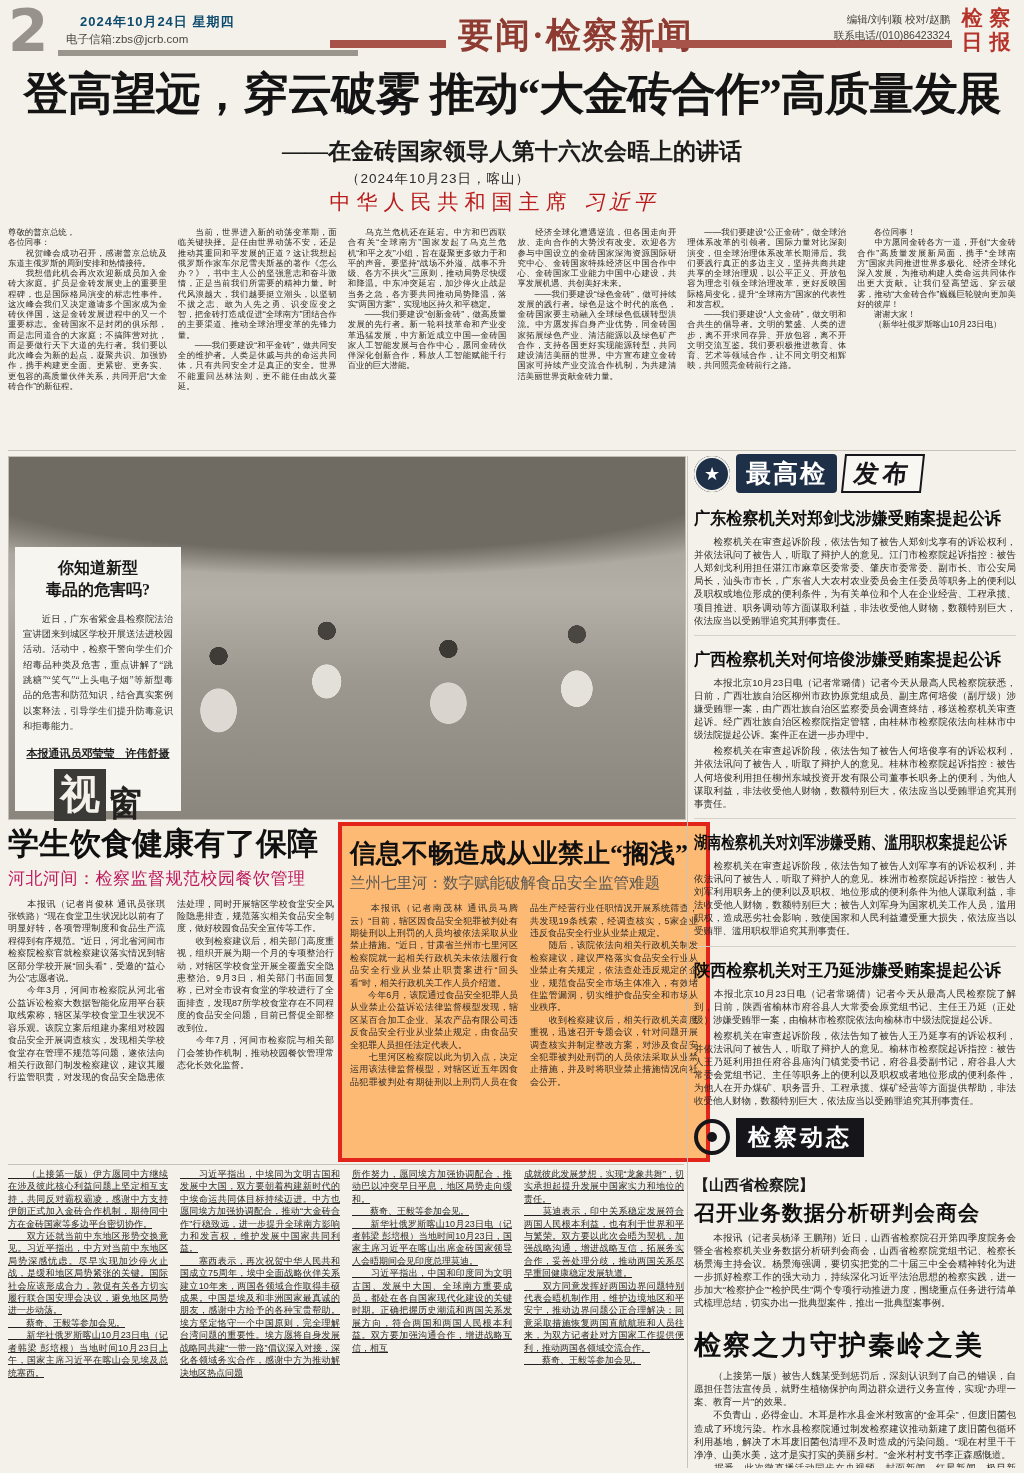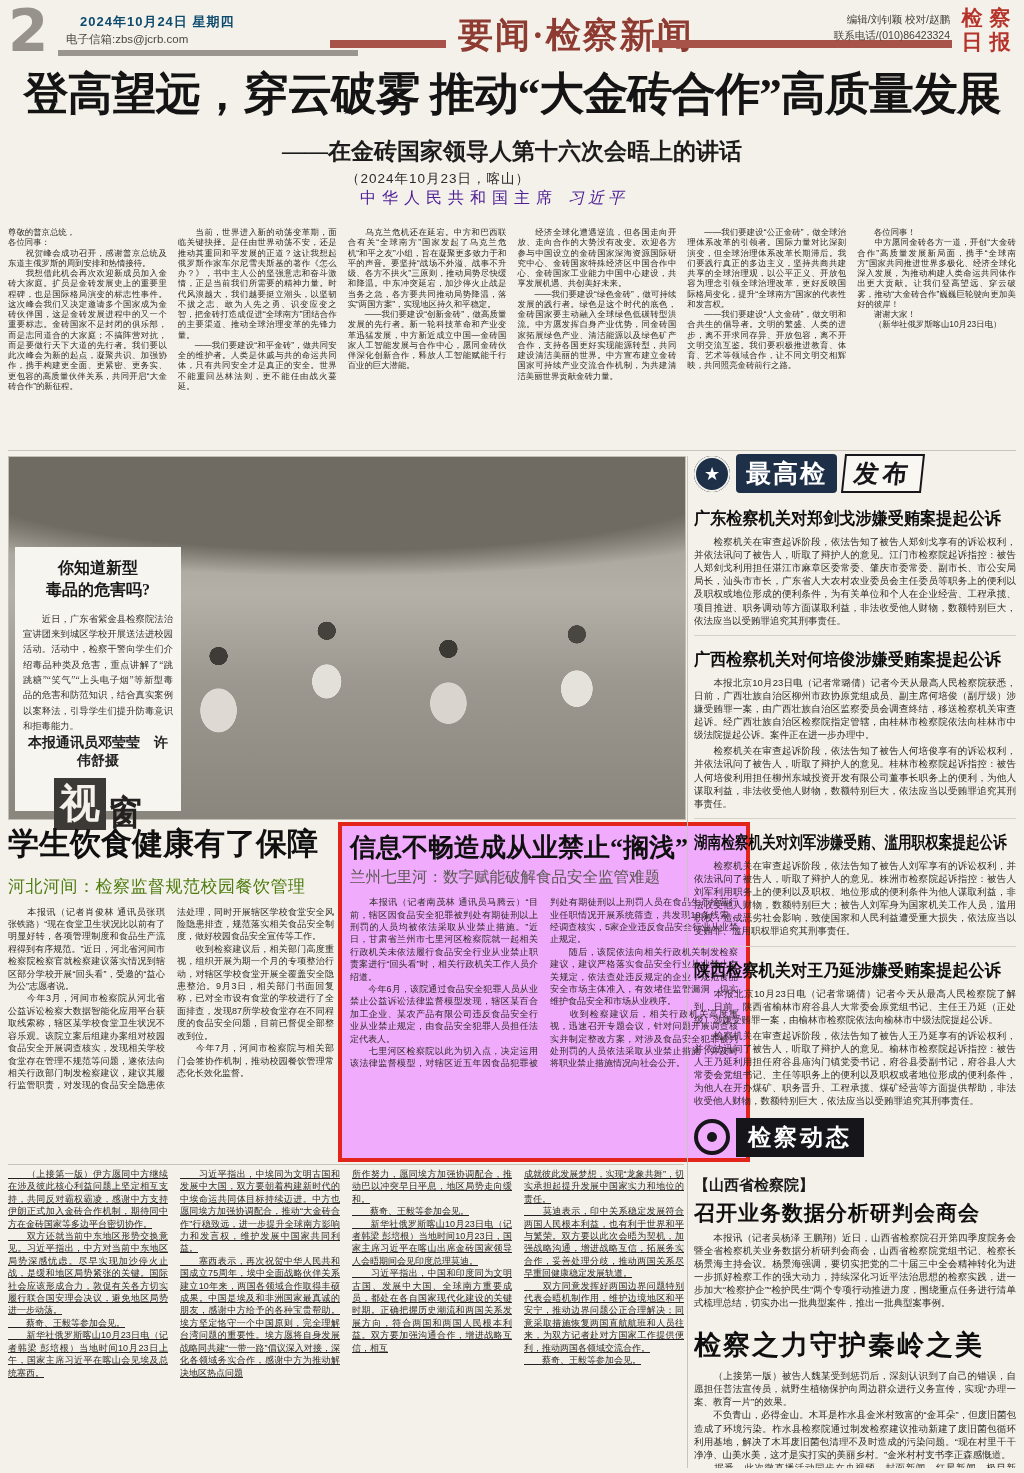--- a/index.html
+++ b/index.html
@@ -20,21 +20,21 @@
   .banner-text{left:458px;top:12px;font-size:35px;font-weight:900;color:#8e3b32;letter-spacing:2px;}
   .banner-bar-r{left:652px;top:40px;width:300px;height:8px;background:#a8534a;}
   .editorline{left:770px;top:12px;width:180px;text-align:right;font-size:10.5px;color:#44423e;line-height:1.5;}
   .masthead{left:958px;top:6px;width:56px;height:48px;display:grid;grid-template-columns:1fr 1fr;color:#b5332a;
             font-family:"Liberation Serif",serif;font-weight:900;font-size:21px;line-height:24px;text-align:center;}
 
   
   .h-main{left:0;top:64px;width:1024px;text-align:center;font-size:45px;font-weight:900;color:#141414;letter-spacing:-1px;}
   .h-sub{left:0;top:136px;width:1024px;text-align:center;font-size:23px;font-weight:700;color:#1c1c1c;}
   .h-date{left:0;top:170px;width:876px;text-align:center;font-size:13.5px;color:#2a2a2a;letter-spacing:1px;}
-  .h-speaker{left:0;top:188px;width:988px;text-align:center;font-size:16px;color:#4c1d95;letter-spacing:6px;}
+  .h-speaker{left:0;top:188px;width:988px;text-align:center;font-size:21px;color:#b91c1c;letter-spacing:6px;}
   .h-speaker .name{font-style:italic;letter-spacing:4px;}
 
   
   .speech{left:8px;top:227px;width:1008px;height:219px;display:flex;gap:11px;overflow:hidden;}
   .speech .col{flex:1;font-size:8.4px;line-height:1.22;color:#2d2b28;overflow:hidden;}
 
   
   .photo{left:8px;top:456px;width:676px;height:362px;border:1px solid #c2beb4;
     background:
       radial-gradient(700px 130px at 50% 6%, #6f6b63 0 55%, transparent 75%),
@@ -45,31 +45,31 @@
       radial-gradient(26px 30px at 84% 64%, #e5e2db 0 60%, transparent 62%),
       radial-gradient(15px 15px at 12% 50%, #494641 0 60%, transparent 62%),
       radial-gradient(15px 15px at 31% 55%, #3f3c38 0 60%, transparent 62%),
       radial-gradient(15px 15px at 47% 48%, #45423d 0 60%, transparent 62%),
       radial-gradient(15px 15px at 65% 53%, #3c3935 0 60%, transparent 62%),
       radial-gradient(15px 15px at 84% 49%, #4a4742 0 60%, transparent 62%),
       linear-gradient(180deg,#8f8b83 0%,#a6a29a 18%,#b4b0a8 38%,#9c9890 62%,#8a867e 100%);}
   .panel{position:absolute;left:6px;top:90px;width:166px;height:264px;background:#f7f5f0;padding:10px 8px 6px 8px;box-sizing:border-box;}
   .panel-title{font-size:16px;font-weight:800;text-align:center;line-height:1.4;color:#181818;}
   .panel-body{margin-top:10px;font-size:9.3px;line-height:1.65;color:#333029;}
-  .panel-credit{margin-top:0;text-align:center;font-size:14px;font-weight:700;color:#222;}
+  .panel-credit{margin-top:12px;text-align:center;font-size:11px;font-weight:700;color:#222;text-decoration:underline;}
   .stamp{margin-top:8px;display:flex;align-items:flex-end;justify-content:center;gap:2px;}
   .stamp-box{width:52px;height:52px;background:#3c3a37;color:#f4f1ea;font-size:40px;line-height:52px;text-align:center;font-weight:700;}
   .stamp-win{font-size:34px;font-weight:800;color:#242220;line-height:1;}
 
   
   .art-left{left:8px;top:826px;width:326px;height:334px;overflow:hidden;}
-  .art-red{left:338px;top:822px;width:412px;height:340px;border:4px solid #e2241a;box-sizing:border-box;padding:6px 8px;overflow:hidden;background:#f0abfc;}
+  .art-red{left:338px;top:822px;width:372px;height:340px;border:4px solid #e2241a;box-sizing:border-box;padding:12px 8px;overflow:hidden;background:#fdba74;}
   .bl-h{font-size:31px;font-weight:900;color:#101010;letter-spacing:0px;line-height:1.15;}
   .bl-h2{font-size:26px;font-weight:900;color:#101010;line-height:1.2;}
-  .bl-sub{margin-top:13px;font-size:17px;color:#4d7c0f;letter-spacing:0.5px;}
+  .bl-sub{margin-top:5px;font-size:17px;color:#be185d;letter-spacing:0.5px;}
   .bl-sub2{margin-top:4px;font-size:15.5px;color:#5a5854;}
   .bl-body{margin-top:8px;column-count:2;column-gap:12px;font-size:9px;line-height:1.38;color:#2d2b28;height:246px;overflow:hidden;}
 
   
   .cont{left:8px;top:1168px;width:676px;height:300px;display:flex;gap:12px;overflow:hidden;text-decoration:underline;}
   .cont .col{flex:1;font-size:9px;line-height:1.38;color:#2d2b28;overflow:hidden;}
 
   
   .rail{left:694px;top:454px;width:322px;height:1014px;overflow:hidden;}
   .vrule{left:687px;top:456px;width:1px;height:1012px;background:#c9c4ba;position:absolute;}

